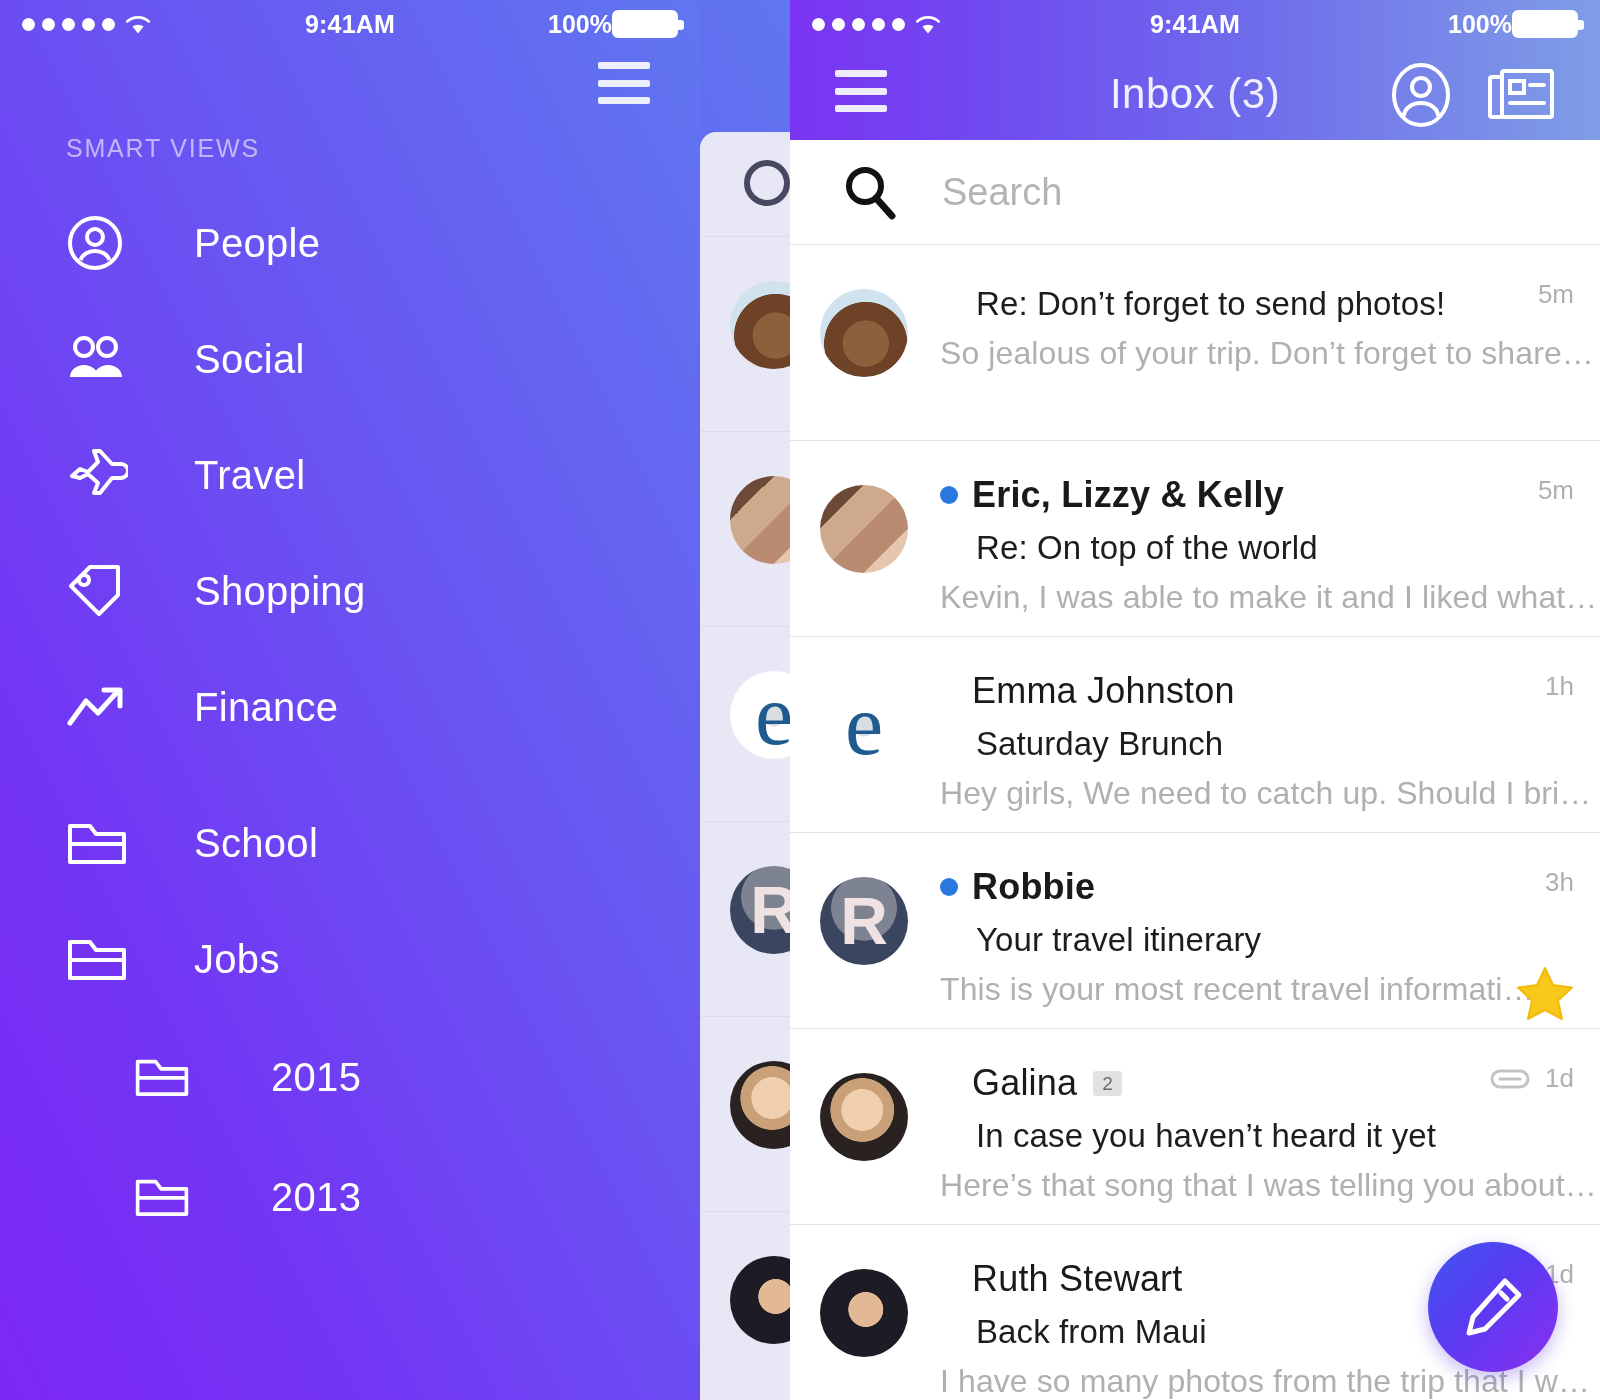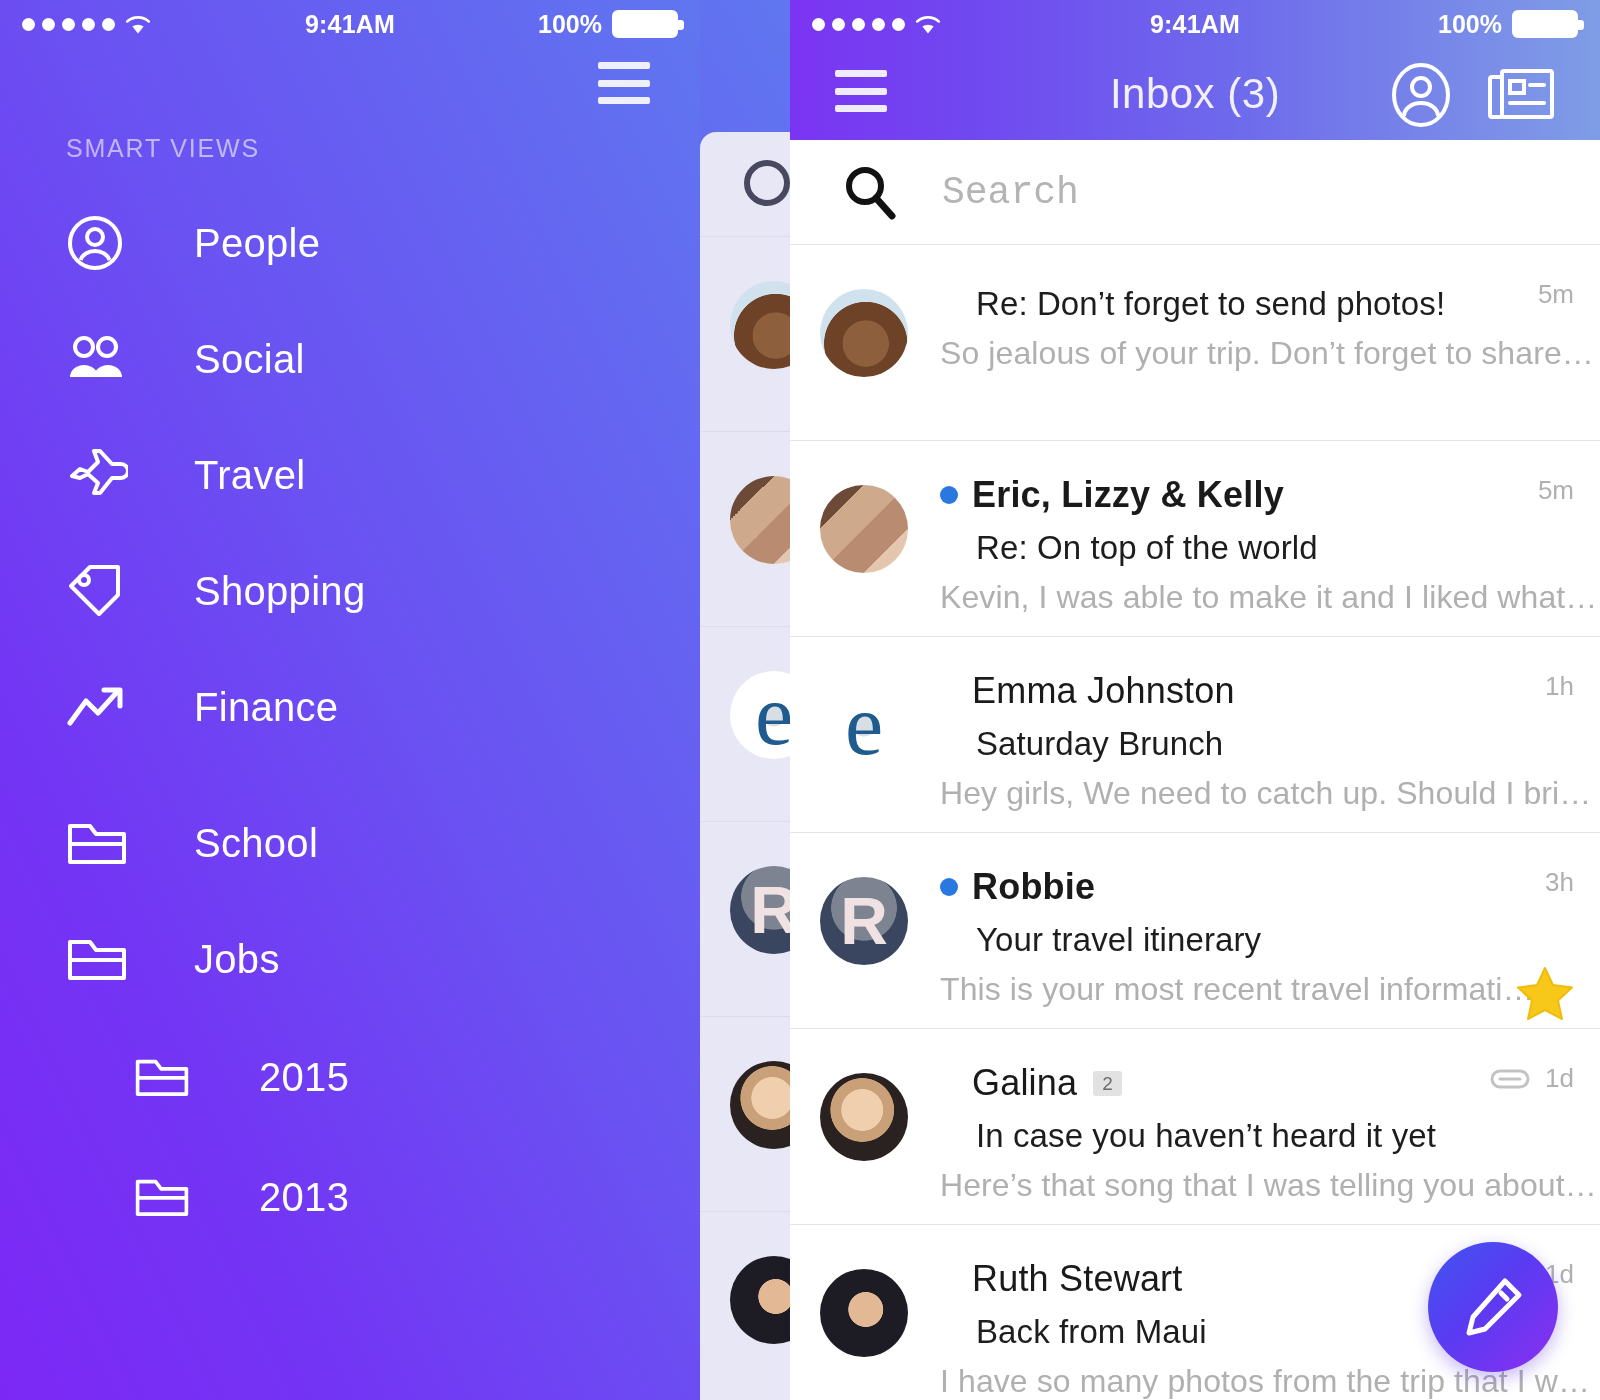--- a/index.html
+++ b/index.html
@@ -76,21 +76,21 @@
   }
   .sb-left { position: absolute; left: 22px; display: flex; align-items: center; gap: 9px; }
   .sb-dots { display: flex; gap: 7px; }
   .sb-dots i { display:block; width: 13px; height: 13px; background: #fff; border-radius: 50%; }
   .sb-time {
     position: absolute; left: 0; right: 0; text-align: center;
     font-size: 25px; font-weight: bold; letter-spacing: .2px;
   }
   .sb-right {
     position: absolute; right: 22px;
-    display: flex; align-items: center; gap: 10px;
+    display: flex; align-items: center; 
     font-size: 25px; font-weight: bold;
   }
   .battery {
     width: 66px; height: 28px;
     border: 3px solid #fff; border-radius: 6px;
     position: relative; background: #fff;
   }
   .battery:after {
     content:""; position:absolute; right:-9px; top: 7px;
     width: 6px; height: 10px; background:#fff; border-radius: 0 3px 3px 0;
@@ -122,21 +122,21 @@
     display: flex; align-items: center; justify-content: flex-start;
   }
   .menu-text {
     margin-left: 58px;
     font-size: 40px; font-weight: 300; letter-spacing: .3px;
   }
   .menu-item.sub .menu-icon { margin-left: 134px; }
   .menu-item.sub .menu-text { margin-left: 55px; }
   .menu-item.sv-first { margin-top: 22px; }
   .menu-item.fd-first { margin-top: 20px; }
-  .menu-item.sub { height: 120px; }
+  .menu-item.sub { height: 120px; gap: 12px; }
   svg.i { display:block; }
 
   
   .screen-right {
     position: relative;
     width: 810px; height: 1400px;
     background: #ffffff; overflow: hidden;
   }
   .right-topband {
     position: absolute; left: 0; top: 0; width: 810px; height: 140px;
@@ -162,21 +162,21 @@
 
   .searchbar {
     position: absolute; left: 0; top: 140px; width: 810px; height: 105px;
     background: #ffffff;
     display: flex; align-items: center;
     border-bottom: 1px solid #e3e3e3;
   }
   .search-icon-wrap { margin-left: 52px; width: 58px; display:flex; align-items:center;}
   .search-input {
     margin-left: 42px; border: none; outline: none; background: transparent;
-    font-family: Liberation Mono, monospace;
+    font-family: Liberation Sans, sans-serif;
     font-size: 38px; color: #222; width: 560px;
   }
   .search-input::placeholder { color: #b4b4b4; }
 
   .mail-list { position: absolute; left:0; top: 245px; width: 810px; height: 1155px; }
   .mail-row {
     position: relative;
     height: 196px;
     border-bottom: 1px solid #e3e3e3;
     padding: 0 0 0 0;

